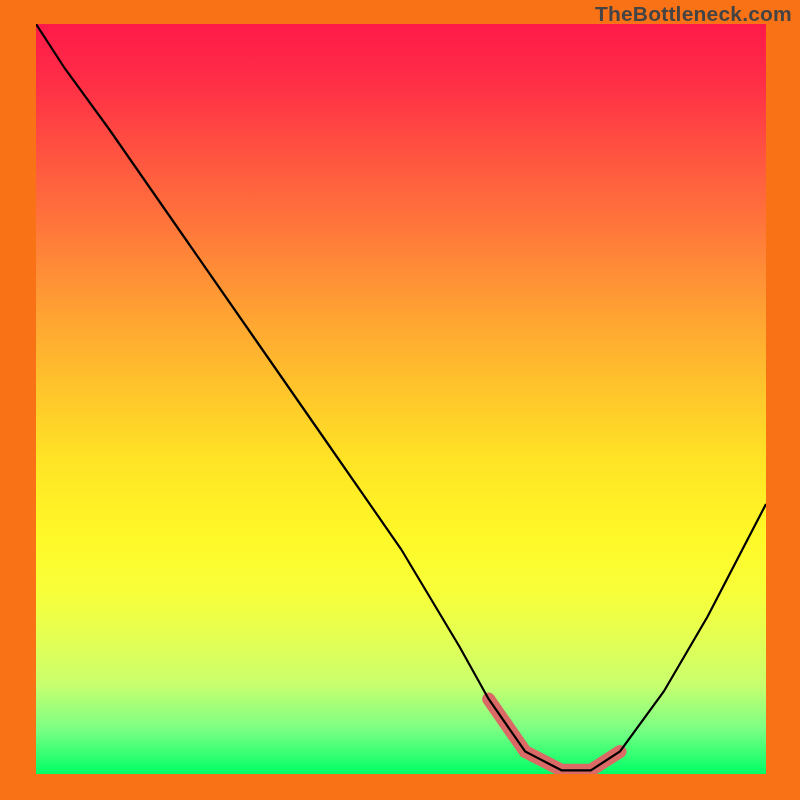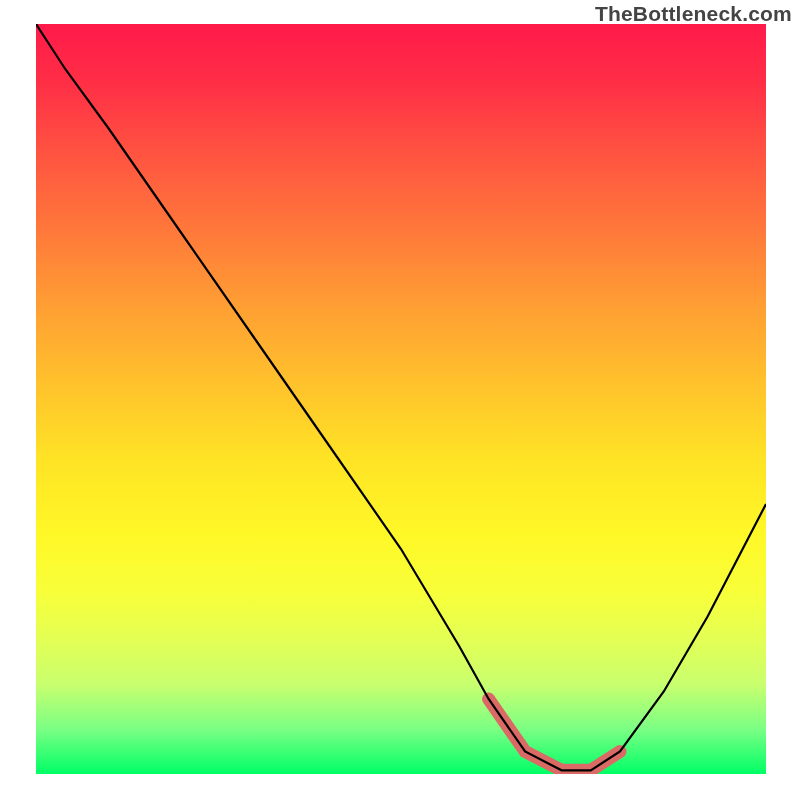--- a/index.html
+++ b/index.html
@@ -1,16 +1,16 @@
 <!DOCTYPE html>
 <html><head>
 <meta charset="utf-8">
 <style>
   html,body{margin:0;padding:0;width:800px;height:800px;background:#000;font-family:Arial,Helvetica,sans-serif}
-  .frame{position:absolute;top:0;left:0;width:800px;height:800px;background:#ffffff}
+  .frame{position:absolute;top:0;left:0;width:800px;height:800px;background:#f97316}
   .plot{position:absolute;top:24px;left:36px;width:730px;height:750px;overflow:hidden}
   .grad{position:absolute;inset:0;background:linear-gradient(to bottom,
       #ff1a49 0%,
       #ff2f46 8%,
       #ff5640 18%,
       #ff7a3a 28%,
       #ffa033 38%,
       #ffc22c 48%,
       #ffe325 58%,
       #fff827 68%,

